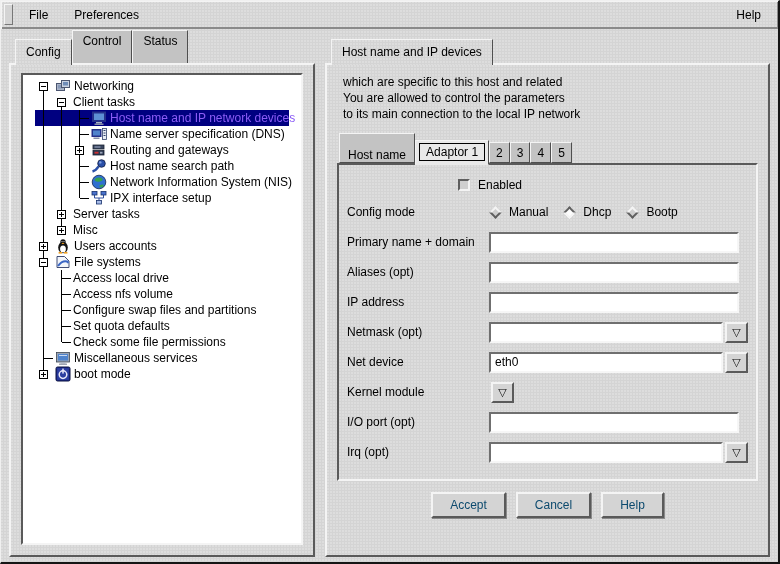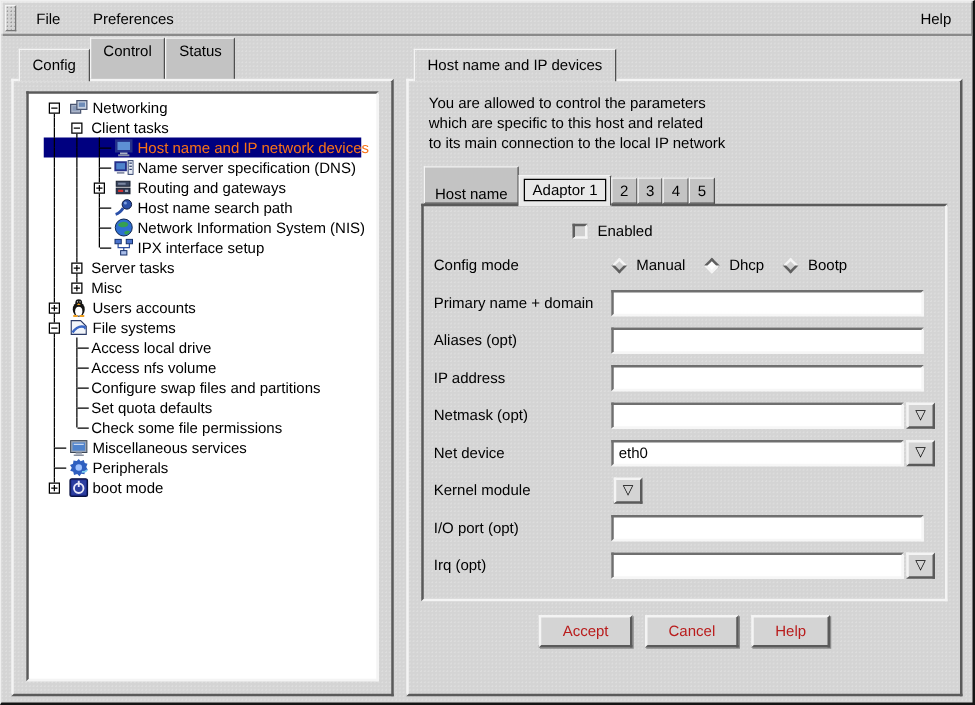--- a/index.html
+++ b/index.html
@@ -38,21 +38,21 @@
     background-color:#d4d4d4;
     background-image:radial-gradient(circle at 1px 1px,#dedede 0.7px,transparent 0.8px);
     background-size:3px 3px;}
   .panel{flex:1;position:relative;z-index:1;
     border:2px solid;border-color:#f4f4f4 #5a5a5a #5a5a5a #f4f4f4;}
   
   .treeview{position:absolute;left:10px;top:8px;right:10px;bottom:10px;background:#fff;
     border:2px solid;border-color:#5a5a5a #f4f4f4 #f4f4f4 #5a5a5a;padding:3px 12px;overflow:hidden;}
   .trow{display:flex;align-items:center;height:16px;cursor:pointer;}
   .trow.selected{background:#000080;}
-  .trow.selected .tlabel{color:#f97316;}
+  .trow.selected .tlabel{color:#8b5cf6;}
   .cell{width:18px;height:16px;position:relative;flex:none;}
   .cell .u{position:absolute;left:8px;top:0;width:1px;height:8px;background:#000;}
   .cell .d{position:absolute;left:8px;top:8px;width:1px;height:8px;background:#000;}
   .cell .a{position:absolute;left:9px;top:8px;width:9px;height:1px;background:#000;}
   .tbox{position:absolute;left:4px;top:4px;width:9px;height:9px;background:#fff;
     border:1px solid #000;cursor:pointer;}
   .tbox .hl{position:absolute;left:1px;top:3px;width:5px;height:1px;background:#000;}
   .tbox .vl{position:absolute;left:3px;top:1px;width:1px;height:5px;background:#000;}
   .iconcell{width:19px;height:16px;flex:none;display:flex;align-items:center;justify-content:center;}
   .tlabel{padding:0 4px 0 2px;white-space:nowrap;line-height:16px;}
@@ -77,21 +77,21 @@
     border:2px solid;border-color:#f4f4f4 #5f5f5f #5f5f5f #f4f4f4;}
   .diamond.sel{background:#fdfdfd;border-color:#5f5f5f #f4f4f4 #f4f4f4 #5f5f5f;}
   .entry{flex:1;height:21px;background:#fff;color:#000;padding:0 4px;margin:0;
     font:12px "Liberation Sans",sans-serif;
     border:2px solid;border-color:#6f6f6f #f6f6f6 #f6f6f6 #6f6f6f;outline:none;}
   .entry.nocombo{margin-right:9px;}
   .combo-btn{width:23px;height:21px;flex:none;margin-left:2px;padding:0;cursor:pointer;
     background:#d4d4d4;border:2px solid;border-color:#f4f4f4 #5a5a5a #5a5a5a #f4f4f4;
     display:flex;align-items:center;justify-content:center;font-size:11px;line-height:1;color:#000;}
   .btnrow{display:flex;justify-content:center;gap:10px;margin-top:11px;}
-  .btn{background:#d4d4d4;cursor:pointer;padding:4px 17px;color:#b91c1c;
+  .btn{background:#d4d4d4;cursor:pointer;padding:4px 17px;color:#0c4a6e;
     font:12px "Liberation Sans",sans-serif;
     border:2px solid;border-color:#f4f4f4 #5a5a5a #5a5a5a #f4f4f4;box-shadow:1px 1px 0 #8a8a8a;}
 </style>
 </head>
 <body>
 
 <div class="window">
 
   <div class="menubar">
     <div class="grip"></div>
@@ -429,35 +429,20 @@
                   <rect x="4" y="5" width="8" height="1" fill="#c8d8f0"></rect>
                   <rect x="5.5" y="12" width="5" height="1.6" fill="#aab2c0"></rect>
                   <rect x="4" y="13.6" width="8" height="1.2" fill="#8890a0"></rect>
                 </svg>
               </span>
               <span class="tlabel">Miscellaneous services</span>
             </div>
             <div class="trow">
               <div class="cell">
                 <div class="u"></div>
-                <div class="d"></div>
-                <div class="a"></div>
-              </div>
-              <span class="iconcell">
-                <svg viewBox="0 0 16 16" width="16" height="16">
-                  <path d="M8 1.2 L9.5 3 L12 2 L12.8 4.4 L15 5 L14 7.5 L15.2 9.8 L12.9 10.8 L12.6 13.4 L10 13 L8.6 15 L6.8 13.2 L4.2 14 L3.6 11.4 L1.2 10.6 L2.4 8.2 L1 6 L3.4 5 L3.8 2.4 L6.4 2.8 Z" fill="#2f5fc0"></path>
-                  <circle cx="8" cy="8" r="2.6" fill="#9ec1ff"></circle>
-                  <path d="M10.5 11.5 q3 0.5 4.2 -1.6" stroke="#7fd0f0" stroke-width="1.4" fill="none"></path>
-                </svg>
-              </span>
-              <span class="tlabel">Peripherals</span>
-            </div>
-            <div class="trow">
-              <div class="cell">
-                <div class="u"></div>
                 <div class="tbox">
                   <span class="hl"></span>
                   <span class="vl"></span>
                 </div>
               </div>
               <span class="iconcell">
                 <svg viewBox="0 0 16 16" width="16" height="16">
                   <rect x="1" y="1" width="14" height="14" rx="1.5" fill="#1c2a8a" stroke="#0a1240"></rect>
                   <rect x="2.2" y="2.2" width="11.6" height="11.6" fill="#2c3ea0"></rect>
                   <circle cx="8" cy="8.6" r="3.8" fill="none" stroke="#e8e8f8" stroke-width="1.5"></circle>
@@ -470,22 +455,22 @@
       </div>
     </div>
 
     <div class="rightcol">
       <div class="tabbar">
         <div class="tab active">Host name and IP devices</div>
       </div>
       <div class="panel stipple">
         <div class="rp-inner">
           <div class="desc">
+            <div>which are specific to this host and related</div>
             <div>You are allowed to control the parameters</div>
-            <div>which are specific to this host and related</div>
             <div>to its main connection to the local IP network</div>
           </div>
           <div class="adapter-tabs" id="adapter-tabs">
               <div class="atab"><span class="alabel">Host name</span></div>
               <div class="atab active"><span class="alabel">Adaptor 1</span></div>
               <div class="atab num"><span class="alabel">2</span></div>
               <div class="atab num"><span class="alabel">3</span></div>
               <div class="atab num"><span class="alabel">4</span></div>
               <div class="atab num"><span class="alabel">5</span></div>
             </div>

